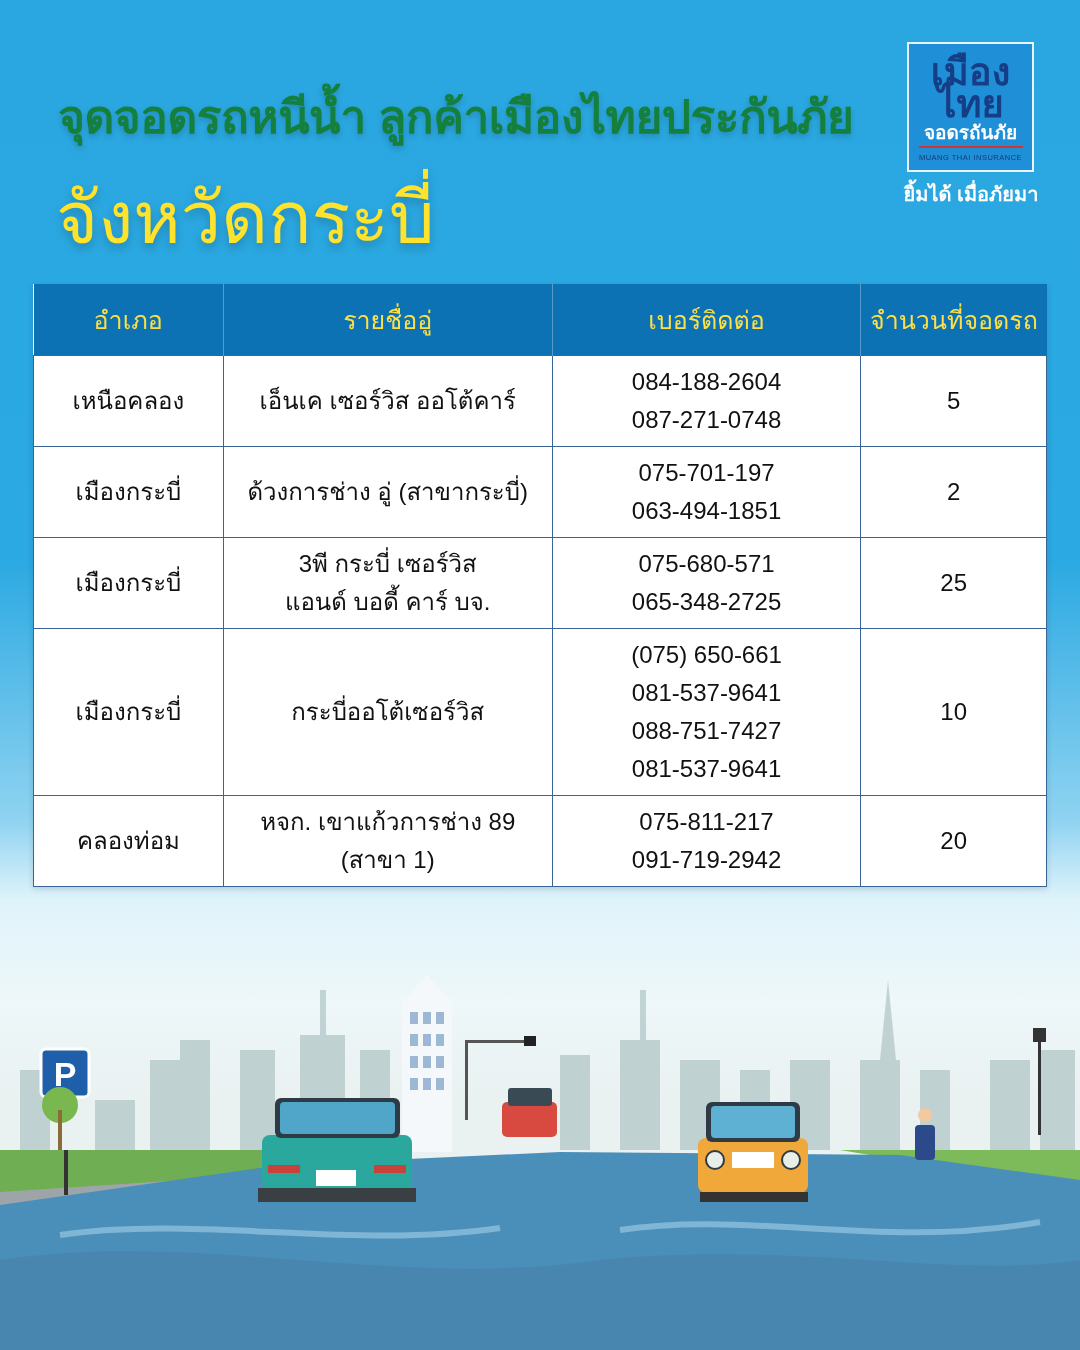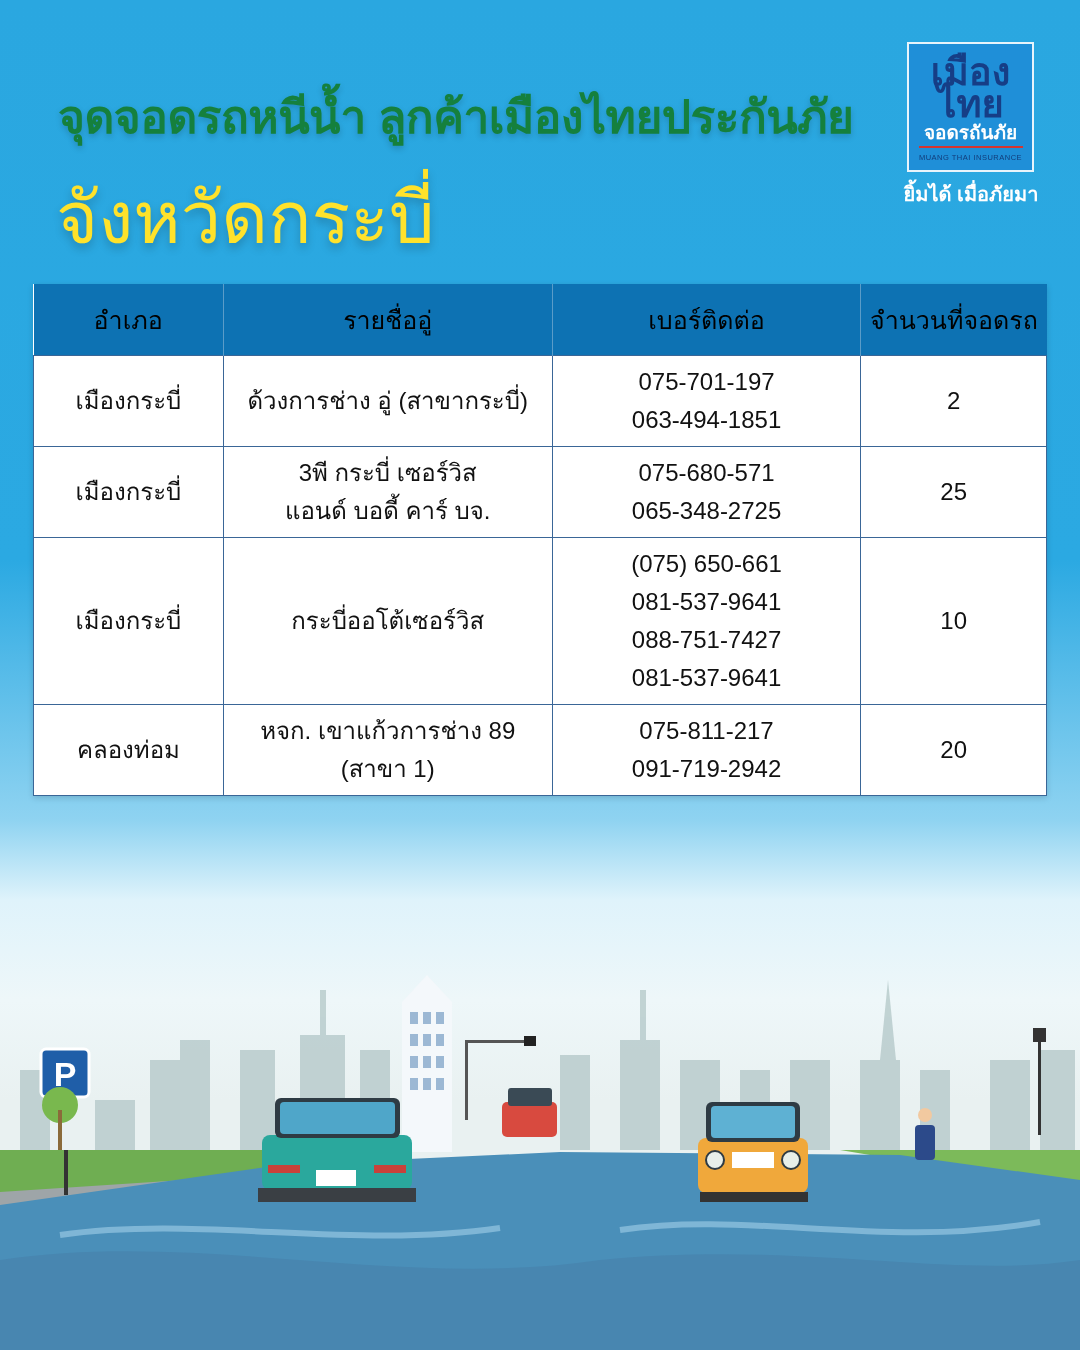--- a/index.html
+++ b/index.html
@@ -11,21 +11,21 @@
   .title2{position:absolute;left:56px;top:160px;font-size:72px;font-weight:normal;color:#ffe22b;
     text-shadow:0 5px 10px rgba(0,0,0,0.22);}
   .logo{position:absolute;left:907px;top:42px;width:127px;height:130px;background:#1f8fd8;border:2px solid #e8f4fb;box-sizing:border-box;text-align:center;}
   .logo .l1{font-size:38px;font-weight:bold;color:#163e86;margin-top:12px;line-height:32px;}
   .logo .l2{font-size:19px;font-weight:bold;color:#fff;line-height:22px;margin-top:2px;}
   .logo .bar{width:104px;height:2px;background:#d8342f;margin:2px auto 0;}
   .logo .l3{font-size:7.5px;color:#123c7a;letter-spacing:0.5px;margin-top:5px;}
   .slogan{position:absolute;left:900px;top:178px;width:142px;text-align:center;color:#fff;font-size:20px;font-weight:bold;}
   table{position:absolute;left:33px;top:284px;width:1014px;border-collapse:collapse;background:#fff;
     box-shadow:0 2px 6px rgba(0,0,0,0.15);}
-  th{background:#0d72b3;color:#000000;font-weight:normal;font-size:25px;height:69px;border-right:1px solid #5a9cc8;}
+  th{background:#0d72b3;color:#fde047;font-weight:normal;font-size:25px;height:69px;border-right:1px solid #5a9cc8;}
   th:last-child{border-right:none;}
   td{border:1px solid #3a6697;text-align:center;vertical-align:middle;font-size:24px;color:#111;line-height:38px;padding:7px 4px;}
   .c1{width:188px}.c2{width:328px}.c3{width:308px}.c4{width:184px}
   .scene{position:absolute;left:0;top:960px;width:1080px;height:390px;overflow:hidden;}
 </style>
 </head>
 <body>
 
 <div class="title1">จุดจอดรถหนีน้ำ ลูกค้าเมืองไทยประกันภัย</div>
 <div class="title2">จังหวัดกระบี่</div>
@@ -41,20 +41,31 @@
 <table>
   <thead>
     <tr>
       <th class="c1">อำเภอ</th>
       <th class="c2">รายชื่ออู่</th>
       <th class="c3">เบอร์ติดต่อ</th>
       <th class="c4">จำนวนที่จอดรถ</th>
     </tr>
   </thead>
   <tbody>
+    <tr style="height:90px">
+      <td>เหนือคลอง</td>
+      <td>
+          <div>เอ็นเค เซอร์วิส ออโต้คาร์</div>
+        </td>
+      <td>
+        <div>084-188-2604</div>
+        <div>087-271-0748</div>
+      </td>
+      <td>5</td>
+    </tr>
     <tr style="height:90px">
       <td>เมืองกระบี่</td>
       <td>
           <div>ด้วงการช่าง อู่ (สาขากระบี่)</div>
         </td>
       <td>
         <div>075-701-197</div>
         <div>063-494-1851</div>
       </td>
       <td>2</td>

